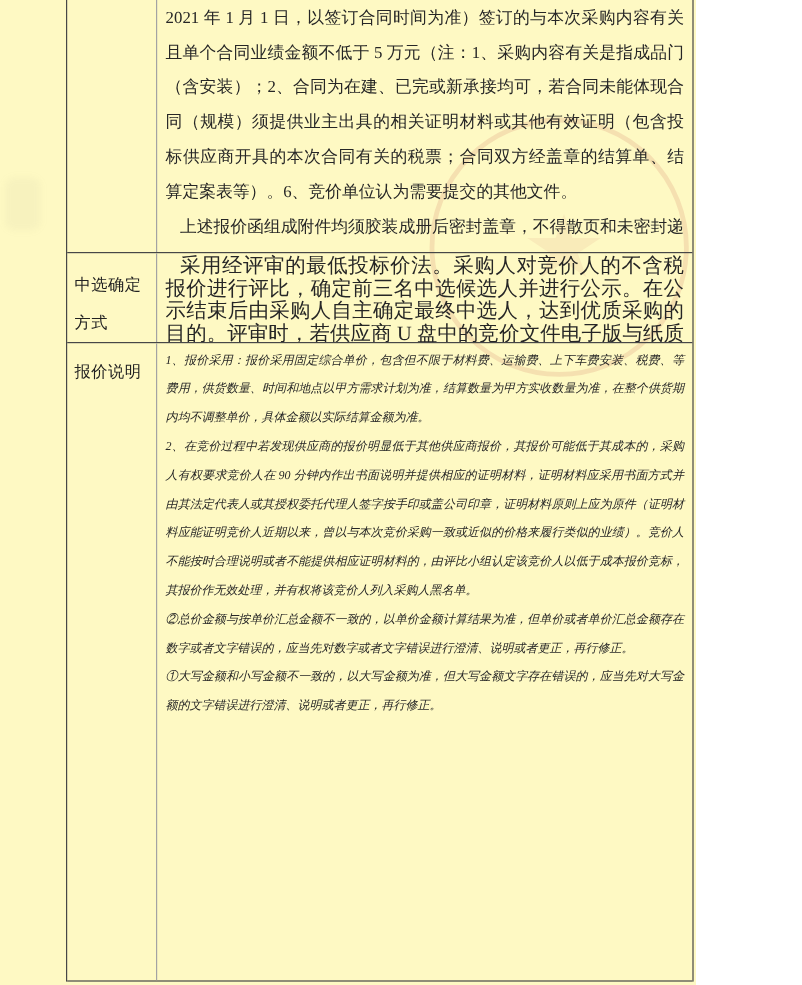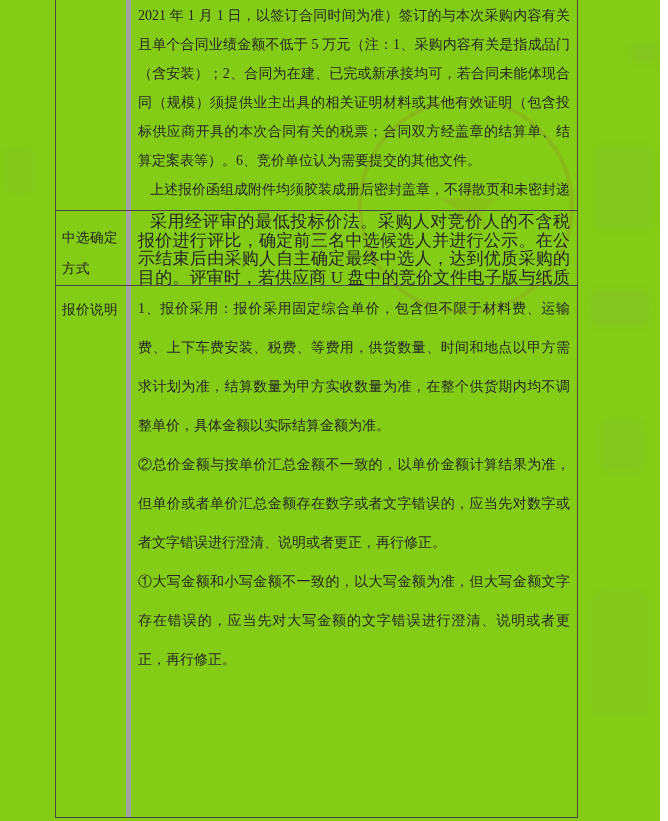--- a/index.html
+++ b/index.html
@@ -1,20 +1,20 @@
 <!DOCTYPE html>
 <html><head>
 <meta charset="utf-8">
 <style>
   * { margin:0; padding:0; box-sizing:border-box; }
   html,body { width:668px; height:821px; }
   body { background:#ffffff; }
   .page {
-    position:relative; width:660px; height:821px;
-    background:#84cc16; overflow:hidden;
+    position:relative; width:580px; height:821px;
+    background:#fef9c3; overflow:hidden;
     font-family:"Liberation Serif","DejaVu Serif",serif;
     color:#262626;
   }
   
   .seal {
     position:absolute; left:358px; top:98px; width:216px; height:216px;
     border:4px solid rgba(185,62,55,0.13); border-radius:50%;
     pointer-events:none;
   }
   .seal-core {
@@ -39,33 +39,33 @@
     position:absolute; left:55px; top:-1px; width:523px;
     border-left:1px solid #474747; border-right:1px solid #474747;
     background:transparent;
   }
   .row { display:flex; border-bottom:1px solid #474747; overflow:hidden; }
   .row-cont  { height:212px; }
   .row-mode  { height:75px;  }
   .row-quote { height:532px; }
 
   .cell-label {
-    flex:0 0 75px; width:75px; border-right:5px solid #a3a3a3;
+    flex:0 0 75px; width:75px; border-right:1px solid #a3a3a3;
     font-size:13.5px; letter-spacing:0.5px; color:#222;
     padding:8px 2px 0 6px; line-height:31px;
   }
   .row-mode .cell-label { padding-top:11px; }
   .cell-content {
     flex:1 1 auto; overflow:hidden;
     text-align:justify; color:#262626;
     padding:3px 7px 0 7px;
   }
   .row-cont  .cell-content { font-size:14px;   line-height:29px;   padding-top:2px; }
   .row-mode  .cell-content { font-size:17px; line-height:18.5px; padding-top:2px;font-family:Liberation Serif, serif; }
-  .row-quote .cell-content { font-size:14px;   line-height:39px;   padding-top:3px; }
+  .row-quote .cell-content { font-size:10px;   line-height:24px;   padding-top:3px;font-style:italic; }
   .cell-content p { text-align:justify; }
   .p-indent { text-indent:12px; }
 </style>
 </head>
 <body>
 
 <div class="page">
 
   <div class="seal"></div>
   <div class="seal-core"></div>
@@ -90,20 +90,21 @@
       <div class="cell-label">中选确定方式</div>
       <div class="cell-content">
         <p class="p-indent">采用经评审的最低投标价法。采购人对竞价人的不含税报价进行评比，确定前三名中选候选人并进行公示。在公示结束后由采购人自主确定最终中选人，达到优质采购的目的。评审时，若供应商 U 盘中的竞价文件电子版与纸质竞价文件不一致时，按照供应商提交的纸质竞价文件进行评比。</p>
       </div>
     </div>
 
     <div class="row row-quote">
       <div class="cell-label">报价说明</div>
       <div class="cell-content">
         <p>1、报价采用：报价采用固定综合单价，包含但不限于材料费、运输费、上下车费安装、税费、等费用，供货数量、时间和地点以甲方需求计划为准，结算数量为甲方实收数量为准，在整个供货期内均不调整单价，具体金额以实际结算金额为准。</p>
+        <p>2、在竞价过程中若发现供应商的报价明显低于其他供应商报价，其报价可能低于其成本的，采购人有权要求竞价人在 90 分钟内作出书面说明并提供相应的证明材料，证明材料应采用书面方式并由其法定代表人或其授权委托代理人签字按手印或盖公司印章，证明材料原则上应为原件（证明材料应能证明竞价人近期以来，曾以与本次竞价采购一致或近似的价格来履行类似的业绩）。竞价人不能按时合理说明或者不能提供相应证明材料的，由评比小组认定该竞价人以低于成本报价竞标，其报价作无效处理，并有权将该竞价人列入采购人黑名单。</p>
         <p>②总价金额与按单价汇总金额不一致的，以单价金额计算结果为准，但单价或者单价汇总金额存在数字或者文字错误的，应当先对数字或者文字错误进行澄清、说明或者更正，再行修正。</p>
         <p>①大写金额和小写金额不一致的，以大写金额为准，但大写金额文字存在错误的，应当先对大写金额的文字错误进行澄清、说明或者更正，再行修正。</p>
 
       </div>
     </div>
 
   </div>
 </div>
 
 </body></html>

